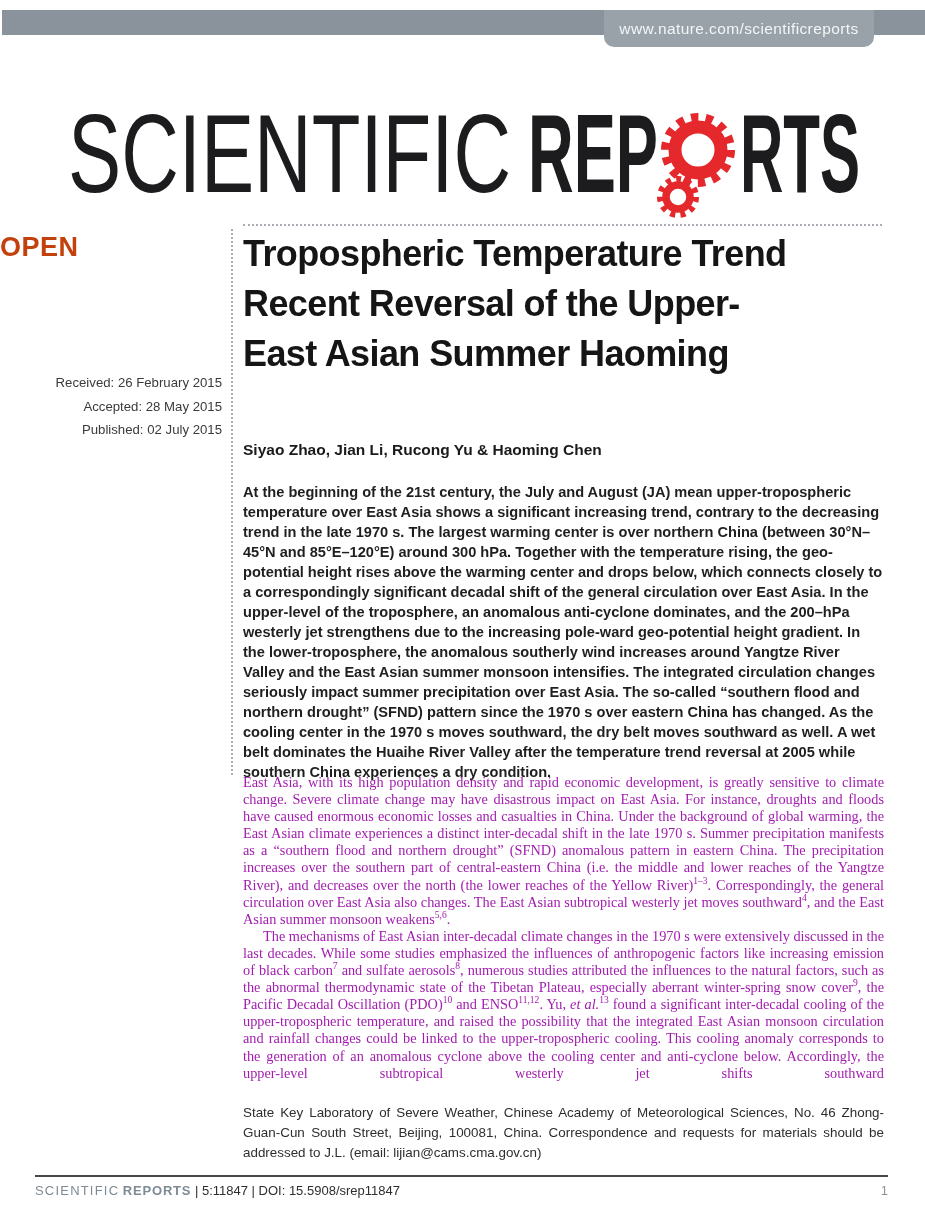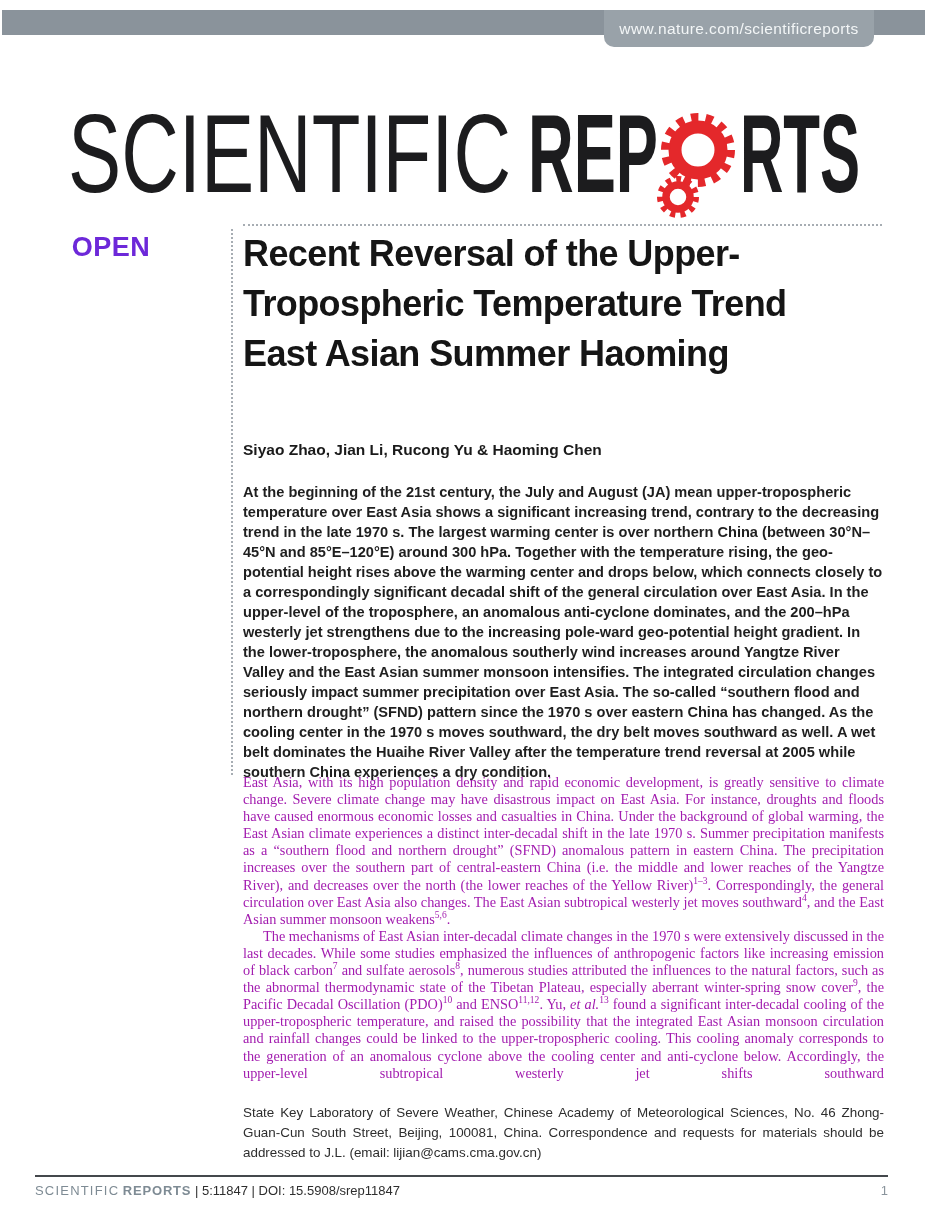--- a/index.html
+++ b/index.html
@@ -9,22 +9,22 @@
   
   .top-bar{position:absolute;left:2px;top:10px;right:0;height:25px;background:#8a939b;}
   .url-tab{position:absolute;left:604px;top:10px;width:270px;height:37px;background:#99a2a9;
            border-radius:0 0 10px 10px;display:flex;align-items:center;justify-content:center;}
   .url-tab span{color:#f3f6f7;font-size:15.5px;letter-spacing:0.4px;}
 
   
   .logo-svg{position:absolute;left:0;top:92px;}
 
   
-  .open-label{position:absolute;left:0;top:232px;width:222px;text-align:center;
-              font-size:27px;font-weight:bold;color:#6d28d9;letter-spacing:0.5px;}
+  .open-label{position:absolute;left:0;top:232px;width:222px;text-align:left;
+              font-size:27px;font-weight:bold;color:#c2410c;letter-spacing:0.5px;}
   .dates{position:absolute;left:0;top:371px;width:222px;text-align:right;
          font-size:13.2px;line-height:23.5px;color:#3b3b3b;}
 
   
   .dot-h{position:absolute;left:243px;top:224px;width:639px;height:0;
          border-top:2px dotted #a7adb3;}
   .dot-v{position:absolute;left:231px;top:229px;width:0;height:546px;
          border-left:2px dotted #a7adb3;}
 
   
@@ -76,24 +76,29 @@
     <g>
       <circle cx="678" cy="105" r="12" fill="none" stroke="#e4282b" stroke-width="7.5"></circle>
       <circle cx="678" cy="105" r="18" fill="none" stroke="#e4282b" stroke-width="6" stroke-dasharray="5 5.3"></circle>
     </g>
   </svg>
 
   <div class="dot-h"></div>
   <div class="dot-v"></div>
 
   <div class="open-label">OPEN</div>
+  <div class="dates">
+    <div>Received: 26 February 2015</div>
+    <div>Accepted: 28 May 2015</div>
+    <div>Published: 02 July 2015</div>
+  </div>
 
   <h1 class="title" style="margin:0;">
+    <div>Tropospheric Temperature Trend</div>
     <div>Recent Reversal of the Upper-</div>
-    <div>Tropospheric Temperature Trend</div>
     <div>East Asian Summer Haoming</div>
   </h1>
 
   <div class="authors">Siyao Zhao, Jian Li, Rucong Yu &amp; Haoming Chen</div>
 
   <div class="abstract">At the beginning of the 21st century, the July and August (JA) mean upper-tropospheric temperature over East Asia shows a significant increasing trend, contrary to the decreasing trend in the late 1970 s. The largest warming center is over northern China (between 30°N–45°N and 85°E–120°E) around 300 hPa. Together with the temperature rising, the geo-potential height rises above the warming center and drops below, which connects closely to a correspondingly significant decadal shift of the general circulation over East Asia. In the upper-level of the troposphere, an anomalous anti-cyclone dominates, and the 200–hPa westerly jet strengthens due to the increasing pole-ward geo-potential height gradient. In the lower-troposphere, the anomalous southerly wind increases around Yangtze River Valley and the East Asian summer monsoon intensifies. The integrated circulation changes seriously impact summer precipitation over East Asia. The so-called “southern flood and northern drought” (SFND) pattern since the 1970 s over eastern China has changed. As the cooling center in the 1970 s moves southward, the dry belt moves southward as well. A wet belt dominates the Huaihe River Valley after the temperature trend reversal at 2005 while southern China experiences a dry condition.</div>
 
   <div class="body-text">
     <p class="p1">East Asia, with its high population density and rapid economic development, is greatly sensitive to climate change. Severe climate change may have disastrous impact on East Asia. For instance, droughts and floods have caused enormous economic losses and casualties in China. Under the background of global warming, the East Asian climate experiences a distinct inter-decadal shift in the late 1970 s. Summer precipitation manifests as a “southern flood and northern drought” (SFND) anomalous pattern in eastern China. The precipitation increases over the southern part of central-eastern China (i.e. the middle and lower reaches of the Yangtze River), and decreases over the north (the lower reaches of the Yellow River)<sup>1–3</sup>. Correspondingly, the general circulation over East Asia also changes. The East Asian subtropical westerly jet moves southward<sup>4</sup>, and the East Asian summer monsoon weakens<sup>5,6</sup>.</p>
     <p class="p2">The mechanisms of East Asian inter-decadal climate changes in the 1970 s were extensively discussed in the last decades. While some studies emphasized the influences of anthropogenic factors like increasing emission of black carbon<sup>7</sup> and sulfate aerosols<sup>8</sup>, numerous studies attributed the influences to the natural factors, such as the abnormal thermodynamic state of the Tibetan Plateau, especially aberrant winter-spring snow cover<sup>9</sup>, the Pacific Decadal Oscillation (PDO)<sup>10</sup> and ENSO<sup>11,12</sup>. Yu, <i>et al.</i><sup>13</sup> found a significant inter-decadal cooling of the upper-tropospheric temperature, and raised the possibility that the integrated East Asian monsoon circulation and rainfall changes could be linked to the upper-tropospheric cooling. This cooling anomaly corresponds to the generation of an anomalous cyclone above the cooling center and anti-cyclone below. Accordingly, the upper-level subtropical westerly jet shifts southward</p>

